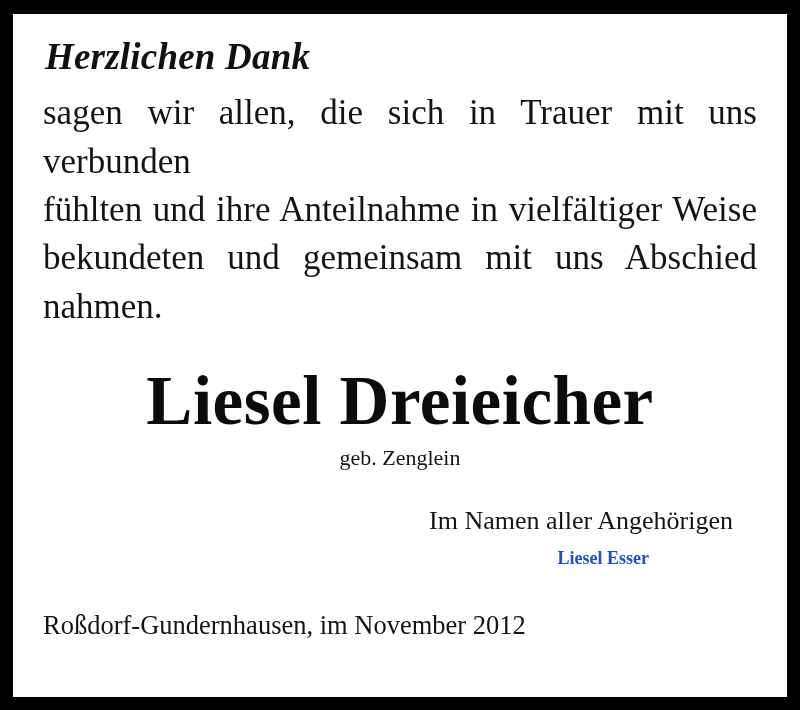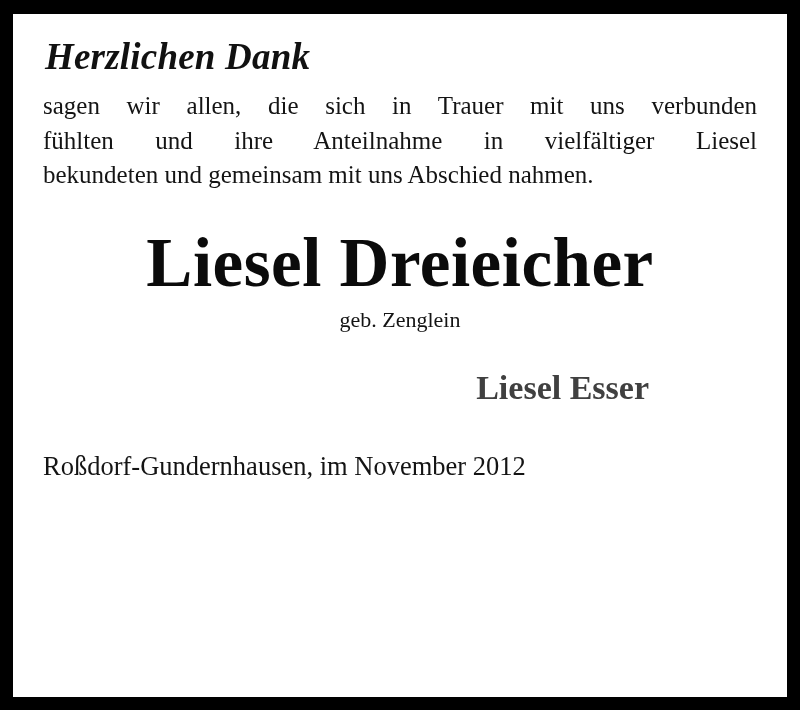--- a/index.html
+++ b/index.html
@@ -33,21 +33,21 @@
     font-weight: bold;
     font-style: italic;
     font-size: 37px;
     line-height: 1.12;
     color: #111111;
     margin: 6px 0 12px 2px;
     letter-spacing: 0.2px;
   }
   .intro {
     font-family: "Liberation Serif", serif;
-    font-size: 25px;
+    font-size: 35px;
     line-height: 1.38;
     color: #141414;
     text-align: justify;
     text-align-last: justify;
     margin: 0 0 10px 0;
   }
   .intro-last {
     text-align: justify;
     text-align-last: left;
   }
@@ -86,24 +86,24 @@
     padding-right: 24px;
   }
   .signature-line {
     font-family: "Liberation Serif", serif;
     font-size: 26px;
     line-height: 1.35;
     color: #141414;
   }
   .signature-name {
     font-family: "Liberation Serif", serif;
-    font-size: 34px;
+    font-size: 18px;
     font-weight: bold;
     line-height: 1.35;
-    color: #404040;
+    color: #1d4ed8;
     margin-top: 8px;
     margin-right: 84px;
   }
   .place-date {
     font-family: "Liberation Serif", serif;
     font-size: 26.5px;
     line-height: 1.3;
     color: #141414;
     margin-top: 38px;
   }
@@ -111,30 +111,31 @@
 </head>
 <body>
 
 <div class="notice-frame">
   <div class="notice-card">
 
     <div class="headline">Herzlichen Dank</div>
 
     <div class="intro">
       <div>sagen wir allen, die sich in Trauer mit uns verbunden</div>
-      <div>fühlten und ihre Anteilnahme in vielfältiger Liesel</div>
+      <div>fühlten und ihre Anteilnahme in vielfältiger Weise</div>
       <div class="intro-last">bekundeten und gemeinsam mit uns Abschied nahmen.</div>
     </div>
 
     <div class="name-block">
       <div class="deceased-name">Liesel Dreieicher</div>
       <div class="maiden-name">geb. Zenglein</div>
     </div>
 
 
     <div class="signature-block">
+      <div class="signature-line">Im Namen aller Angehörigen</div>
       <div class="signature-name">Liesel Esser</div>
     </div>
 
     <div class="place-date">Roßdorf-Gundernhausen, im November 2012</div>
 
   </div>
 </div>
 
 </body></html>

